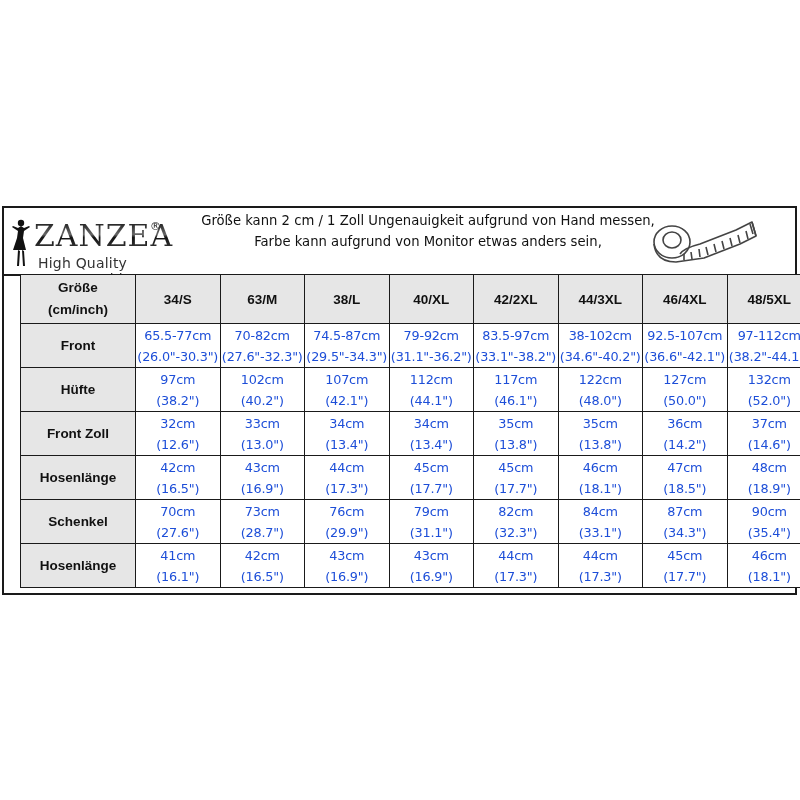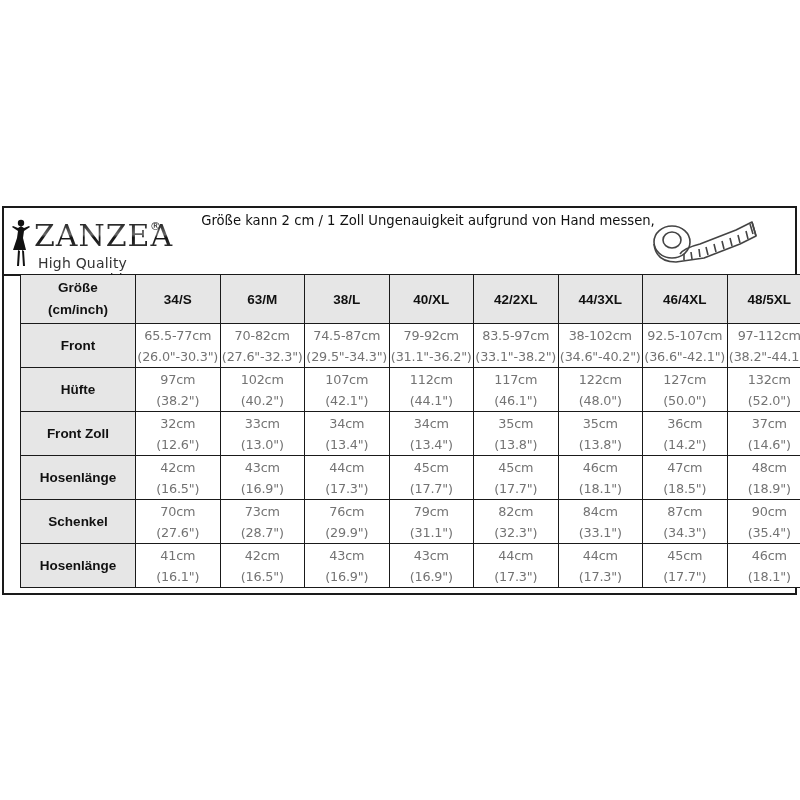--- a/index.html
+++ b/index.html
@@ -12,21 +12,21 @@
     background: linear-gradient(180deg,#111 0%,#666 45%,#111 55%,#444 100%); -webkit-background-clip: text; background-clip: text; -webkit-text-fill-color: transparent; }
   .logo .reg { position: absolute; left: 140px; top: 4px; font-size: 11px; color: #222; }
   .logo .tagline { position: absolute; left: 28px; top: 39px; font-size: 14px; color: #333; letter-spacing: 0.2px; }
   .notice { position: absolute; left: 170px; top: 3px; width: 460px; text-align: center; font-size: 13.2px; line-height: 20.5px; color: #111; margin-left: 24px; }
   .tape { position: absolute; left: 640px; top: 6px; width: 120px; height: 58px; }
   table.size { position: absolute; left: 16px; top: 66px; width: 791px; border-collapse: collapse; table-layout: fixed; }
   table.size td, table.size th { border: 1.5px solid #1a1a1a; text-align: center; vertical-align: middle; padding: 0; }
   table.size th { background: #e6e6e6; font-family: "Liberation Sans", sans-serif; font-weight: bold; font-size: 13.5px; color: #111; }
   table.size tr.hdr th { height: 48px; }
   table.size tr.data td, table.size tr.data th { height: 43px; }
-  table.size td { font-size: 12.8px; line-height: 21px; background: #fff; color: #737373; white-space: nowrap; letter-spacing: -0.2px; }
+  table.size td { font-size: 12.8px; line-height: 21px; background: #fff; color: #1d4ed8; white-space: nowrap; letter-spacing: -0.2px; }
   table.size td span { display: block; }
   col.label { width: 115px; }
   col.sz { width: 84.5px; }
   th.rowlabel { font-size: 13.5px; }
   th.corner { line-height: 22px; }
 </style>
 </head>
 <body>
 
 <div class="sheet">
@@ -36,20 +36,21 @@
         <circle cx="11" cy="5" r="3.2" fill="#111"></circle>
         <path d="M11 8 L8 10 L3 8 L2 9 L8 13 L7 20 L3 32 L16 32 L13 20 L14 13 L20 9 L19 8 L14 10 Z" fill="#111"></path>
         <path d="M8 32 L7 48 L9 48 L10 33 Z M12 32 L13 48 L15 48 L14 33 Z" fill="#111"></path>
       </svg>
       <div class="brand">ZANZEA</div>
       <div class="reg">®</div>
       <div class="tagline">High Quality Street Fashion</div>
     </div>
     <div class="notice">
       <div>Größe kann 2 cm / 1 Zoll Ungenauigkeit aufgrund von Hand messen,</div>
+      <div>Farbe kann aufgrund von Monitor etwas anders sein,</div>
     </div>
     <svg class="tape" viewBox="0 0 120 58" fill="none" stroke="#444" stroke-width="1.6" stroke-linejoin="round">
       <ellipse cx="28" cy="28" rx="18" ry="16"></ellipse>
       <ellipse cx="28" cy="26" rx="9" ry="8"></ellipse>
       <path d="M10 30 Q12 48 32 48 L60 44 L96 30 L112 22 L108 8 L92 16 L56 30 Q40 34 36 40"></path>
       <path d="M40 46 L40 40 M48 45 L47 38 M56 43 L55 35 M64 41 L62 33 M72 38 L70 30 M80 35 L78 27 M88 32 L86 24 M96 29 L94 21 M104 25 L102 17"></path>
       <path d="M112 22 L108 8 M109 20 L106 10"></path>
     </svg>
   </div>
 

